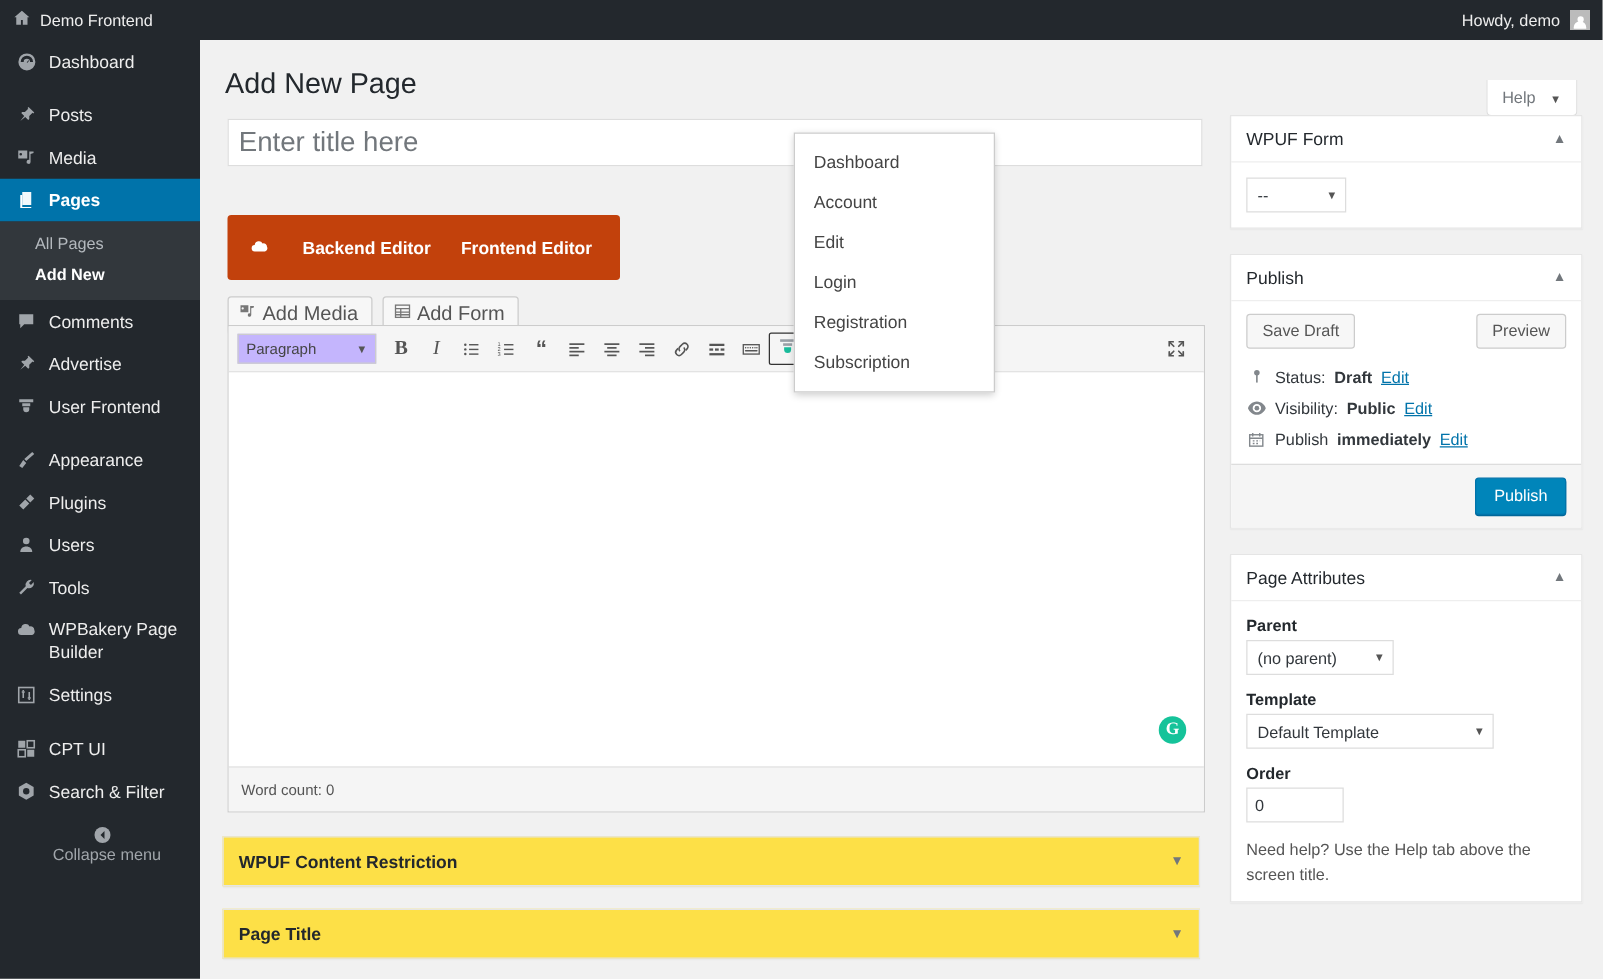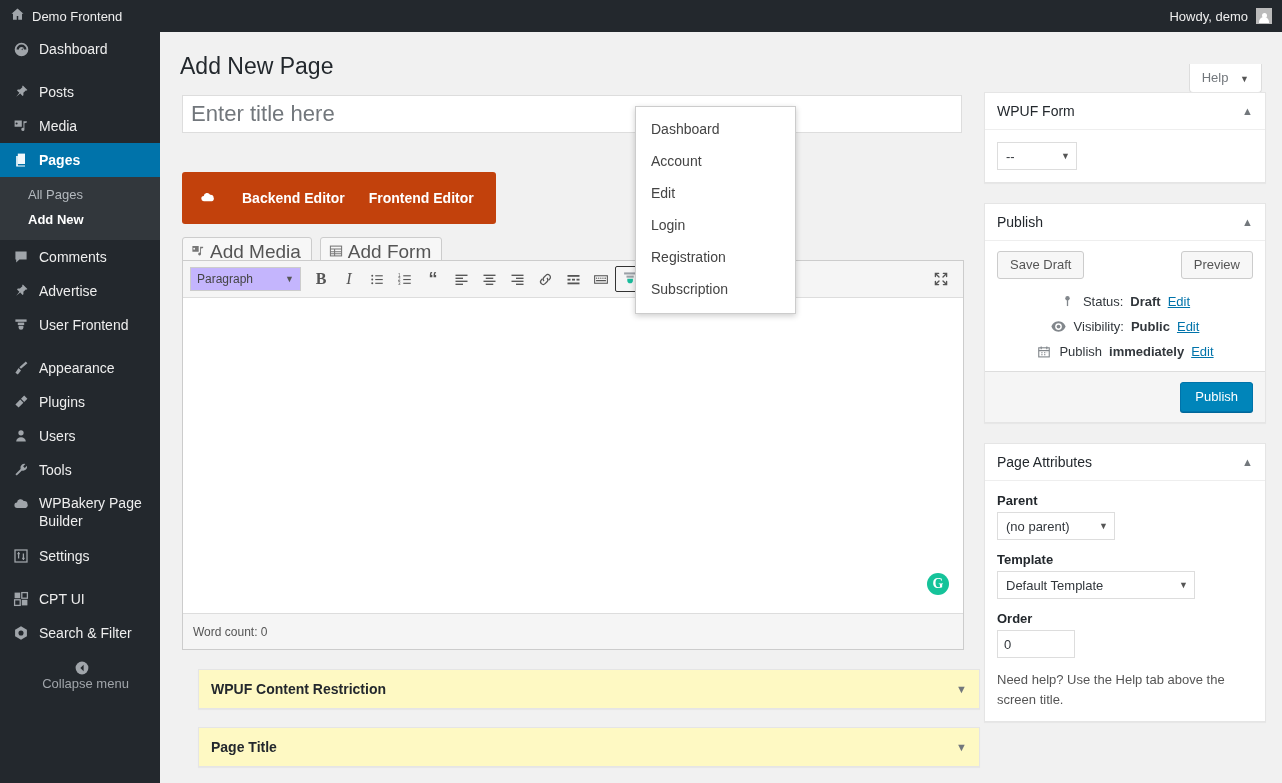--- a/index.html
+++ b/index.html
@@ -121,21 +121,21 @@
   #editor-switch .es-btn {
     padding: 0 12px; font-size: 14px; font-weight: 600;
     cursor: pointer; line-height: 42px;
   }
 
   
   #media-row { position: absolute; left: 22px; top: 205px; display: flex; gap: 8px; }
   .wp-btn {
     display: flex; align-items: center; gap: 5px;
     background: #f7f7f7; border: 1px solid #ccc; border-radius: 3px;
-    padding: 4px 10px 5px 8px; font-size: 19px; color: #555;
+    padding: 4px 10px 5px 8px; font-size: 16px; color: #555;
     cursor: pointer; line-height: 20px; justify-content: center;
   }
 
   
   #ed-tabs { position: absolute; right: 159px; top: 202px; display: flex; }
   .ed-tab {
     border: 1px solid #ccc; padding: 5px 9px 6px 9px;
     font-size: 13px; color: #555; cursor: pointer;
     background: #f1f1f1; margin-left: -1px;
   }
@@ -190,22 +190,22 @@
     border: 1px solid #ccc;
     box-shadow: 0 2px 6px rgba(0,0,0,.2);
     padding: 6px 0 8px 0; z-index: 40;
   }
   #wpuf-menu .mitem {
     padding: 8px 0 8px 15px; font-size: 14px; color: #444; cursor: pointer;
   }
 
   
   .metabox-closed {
-    position: absolute; left: 38px; width: 782px; height: 40px;
-    background: #fef9c3; border: 1px solid #e5e5e5;
+    position: absolute; left: 18px; width: 782px; height: 40px;
+    background: #fde047; border: 1px solid #e5e5e5;
     display: flex; align-items: center; justify-content: space-between;
     padding: 0 12px 0 12px;
     box-shadow: 0 1px 1px rgba(0,0,0,.04);
   }
   .metabox-closed .mb-title { font-size: 14px; font-weight: 600; color: #23282d; }
   .mb-toggle { color: #72777c; font-size: 11px; cursor: pointer; }
 
   
   #right-col { position: absolute; left: 824px; top: 60px; width: 282px; }
   .postbox {
@@ -230,21 +230,21 @@
   #publish-actions {
     display: flex; justify-content: space-between;
     padding: 10px 12px 10px 12px;
   }
   .btn-secondary {
     background: #f7f7f7; border: 1px solid #ccc; border-radius: 3px;
     padding: 5px 12px 6px; font-size: 13px; color: #555; cursor: pointer;
   }
   .misc-row {
     display: flex; align-items: center; gap: 7px;
-    padding: 5px 12px; font-size: 13px; color: #32373c; justify-content: center;
+    padding: 5px 12px; font-size: 13px; color: #32373c;
   }
   .misc-row .mr-icon { width: 16px; color: #82878c; display:flex; justify-content:center;}
   .misc-row b { font-weight: 600; }
   .lnk { color: #0073aa; text-decoration: underline; cursor: pointer; }
   #publish-major {
     border-top: 1px solid #ddd; background: #f5f5f5;
     padding: 10px 12px; display: flex; justify-content: flex-end;
   }
   .btn-primary {
     background: #0085ba; border: 1px solid #0073aa; border-radius: 3px;

